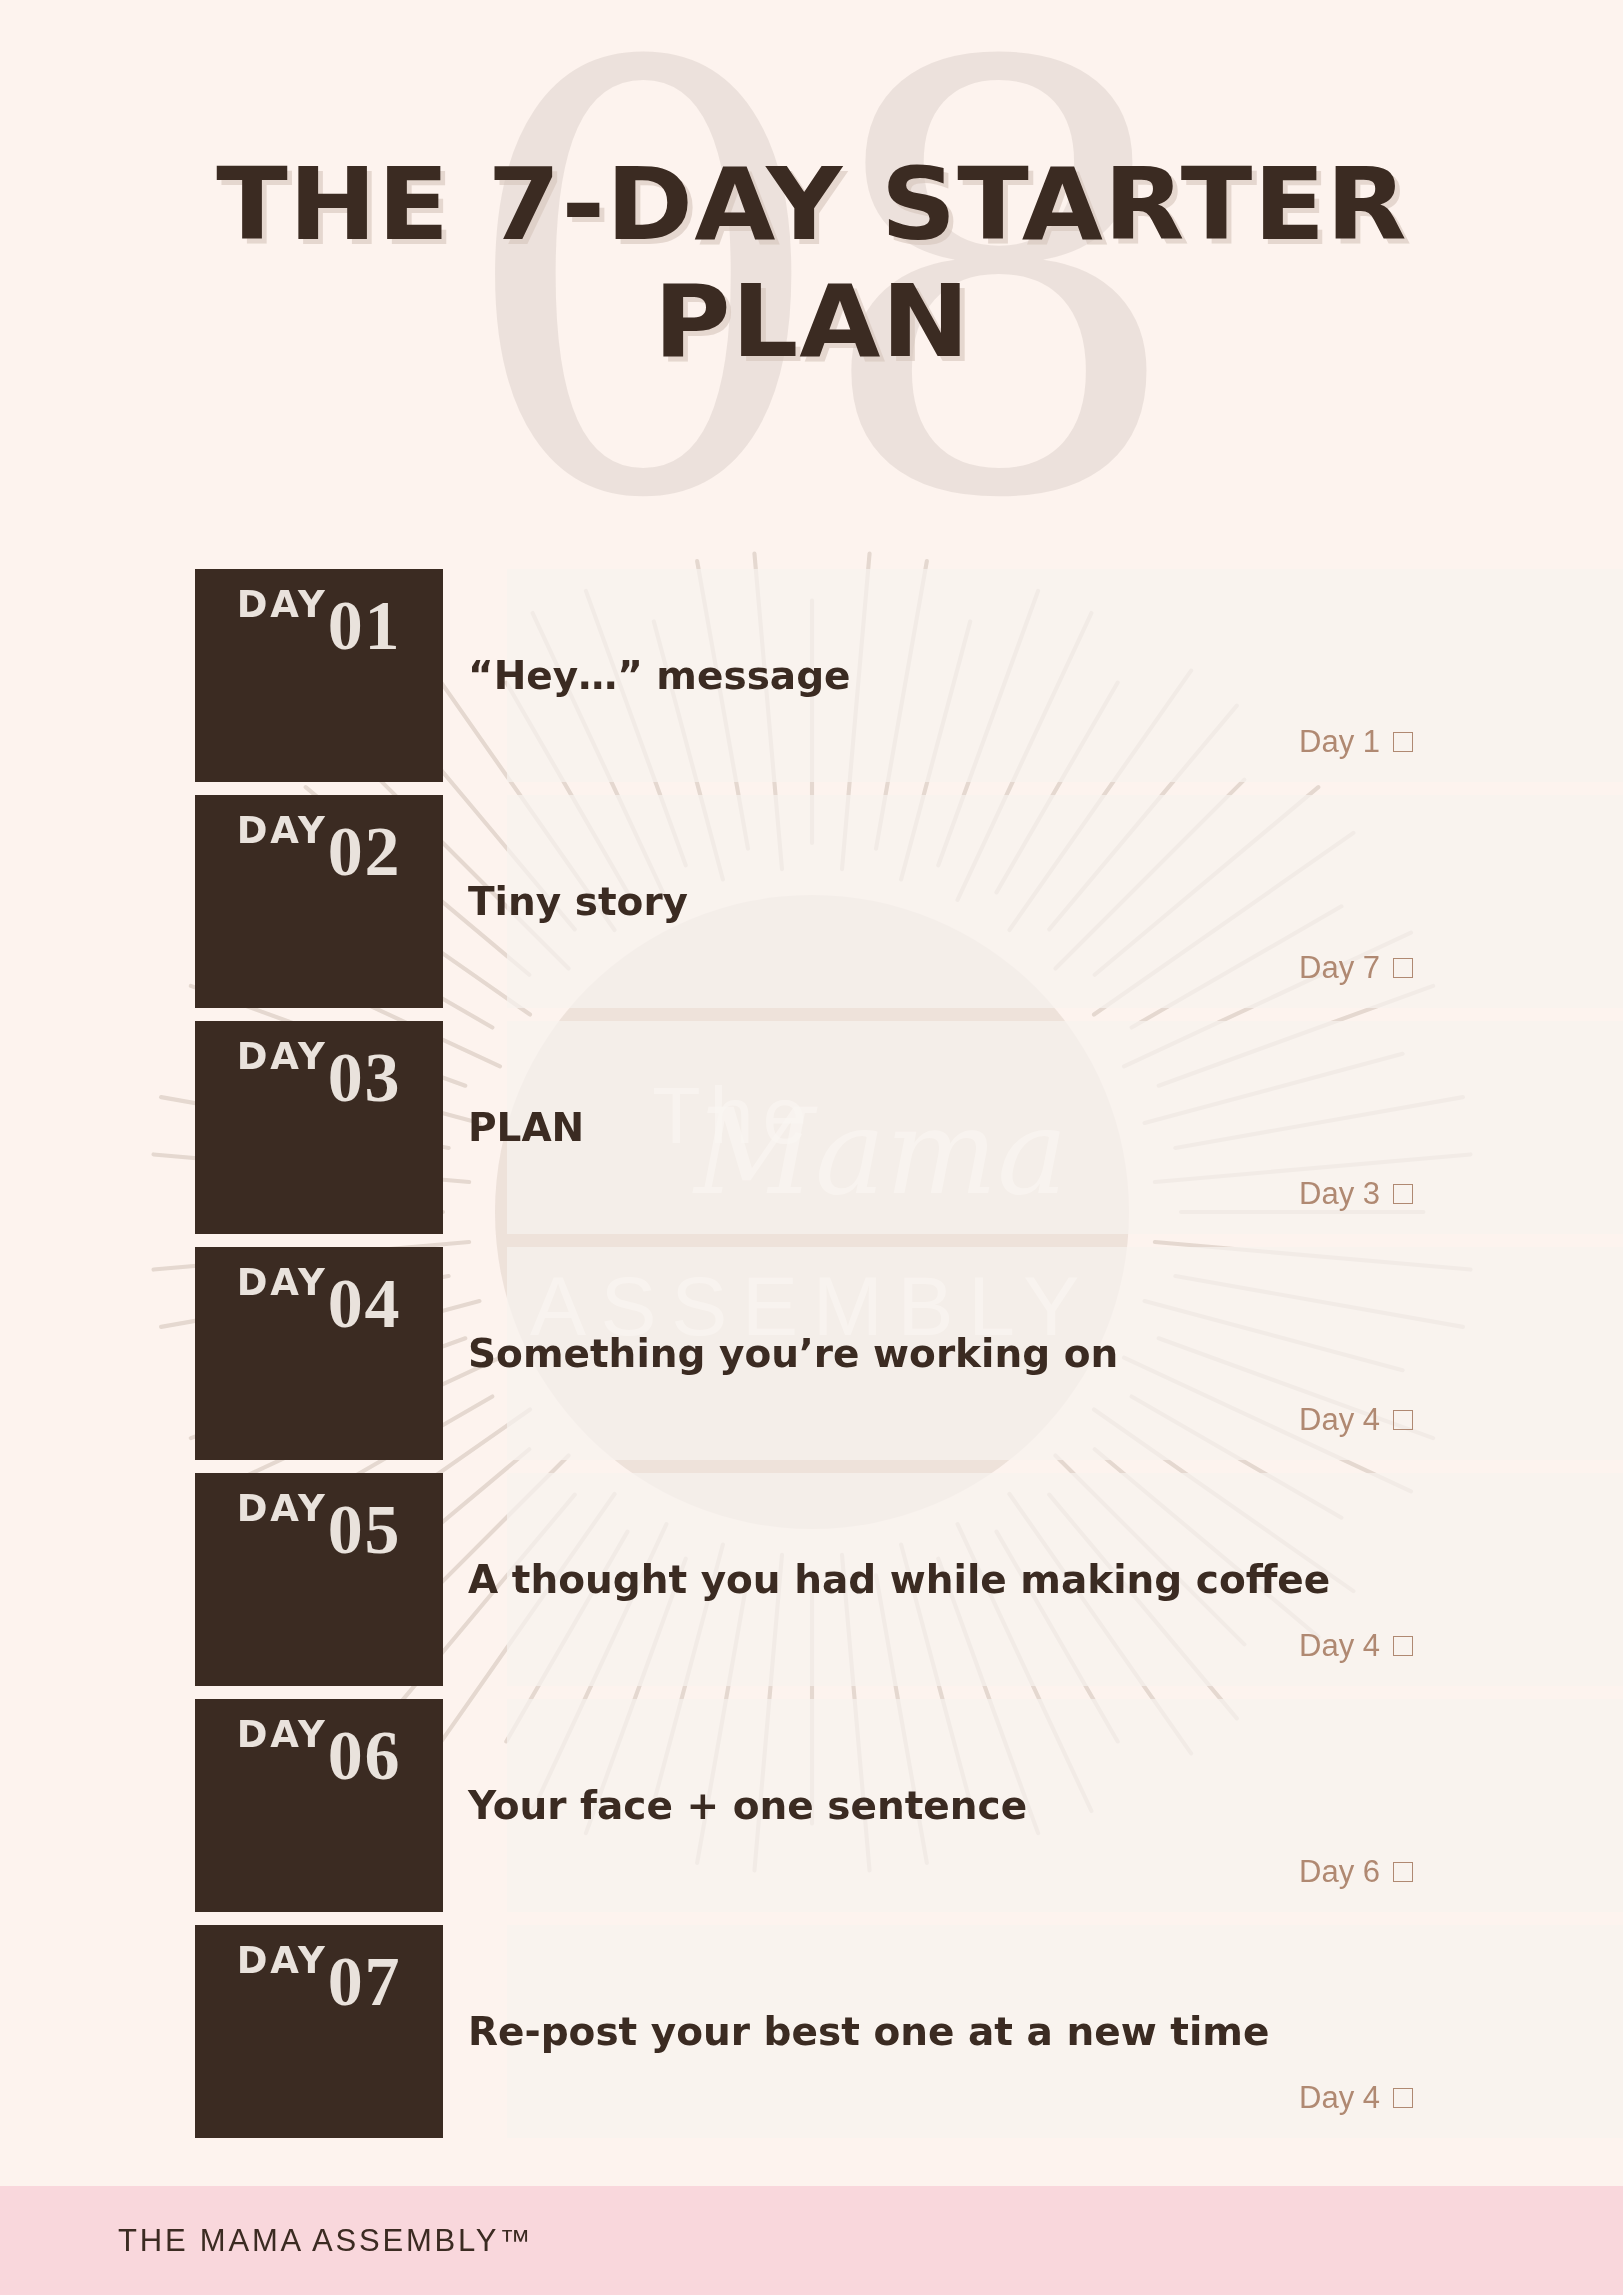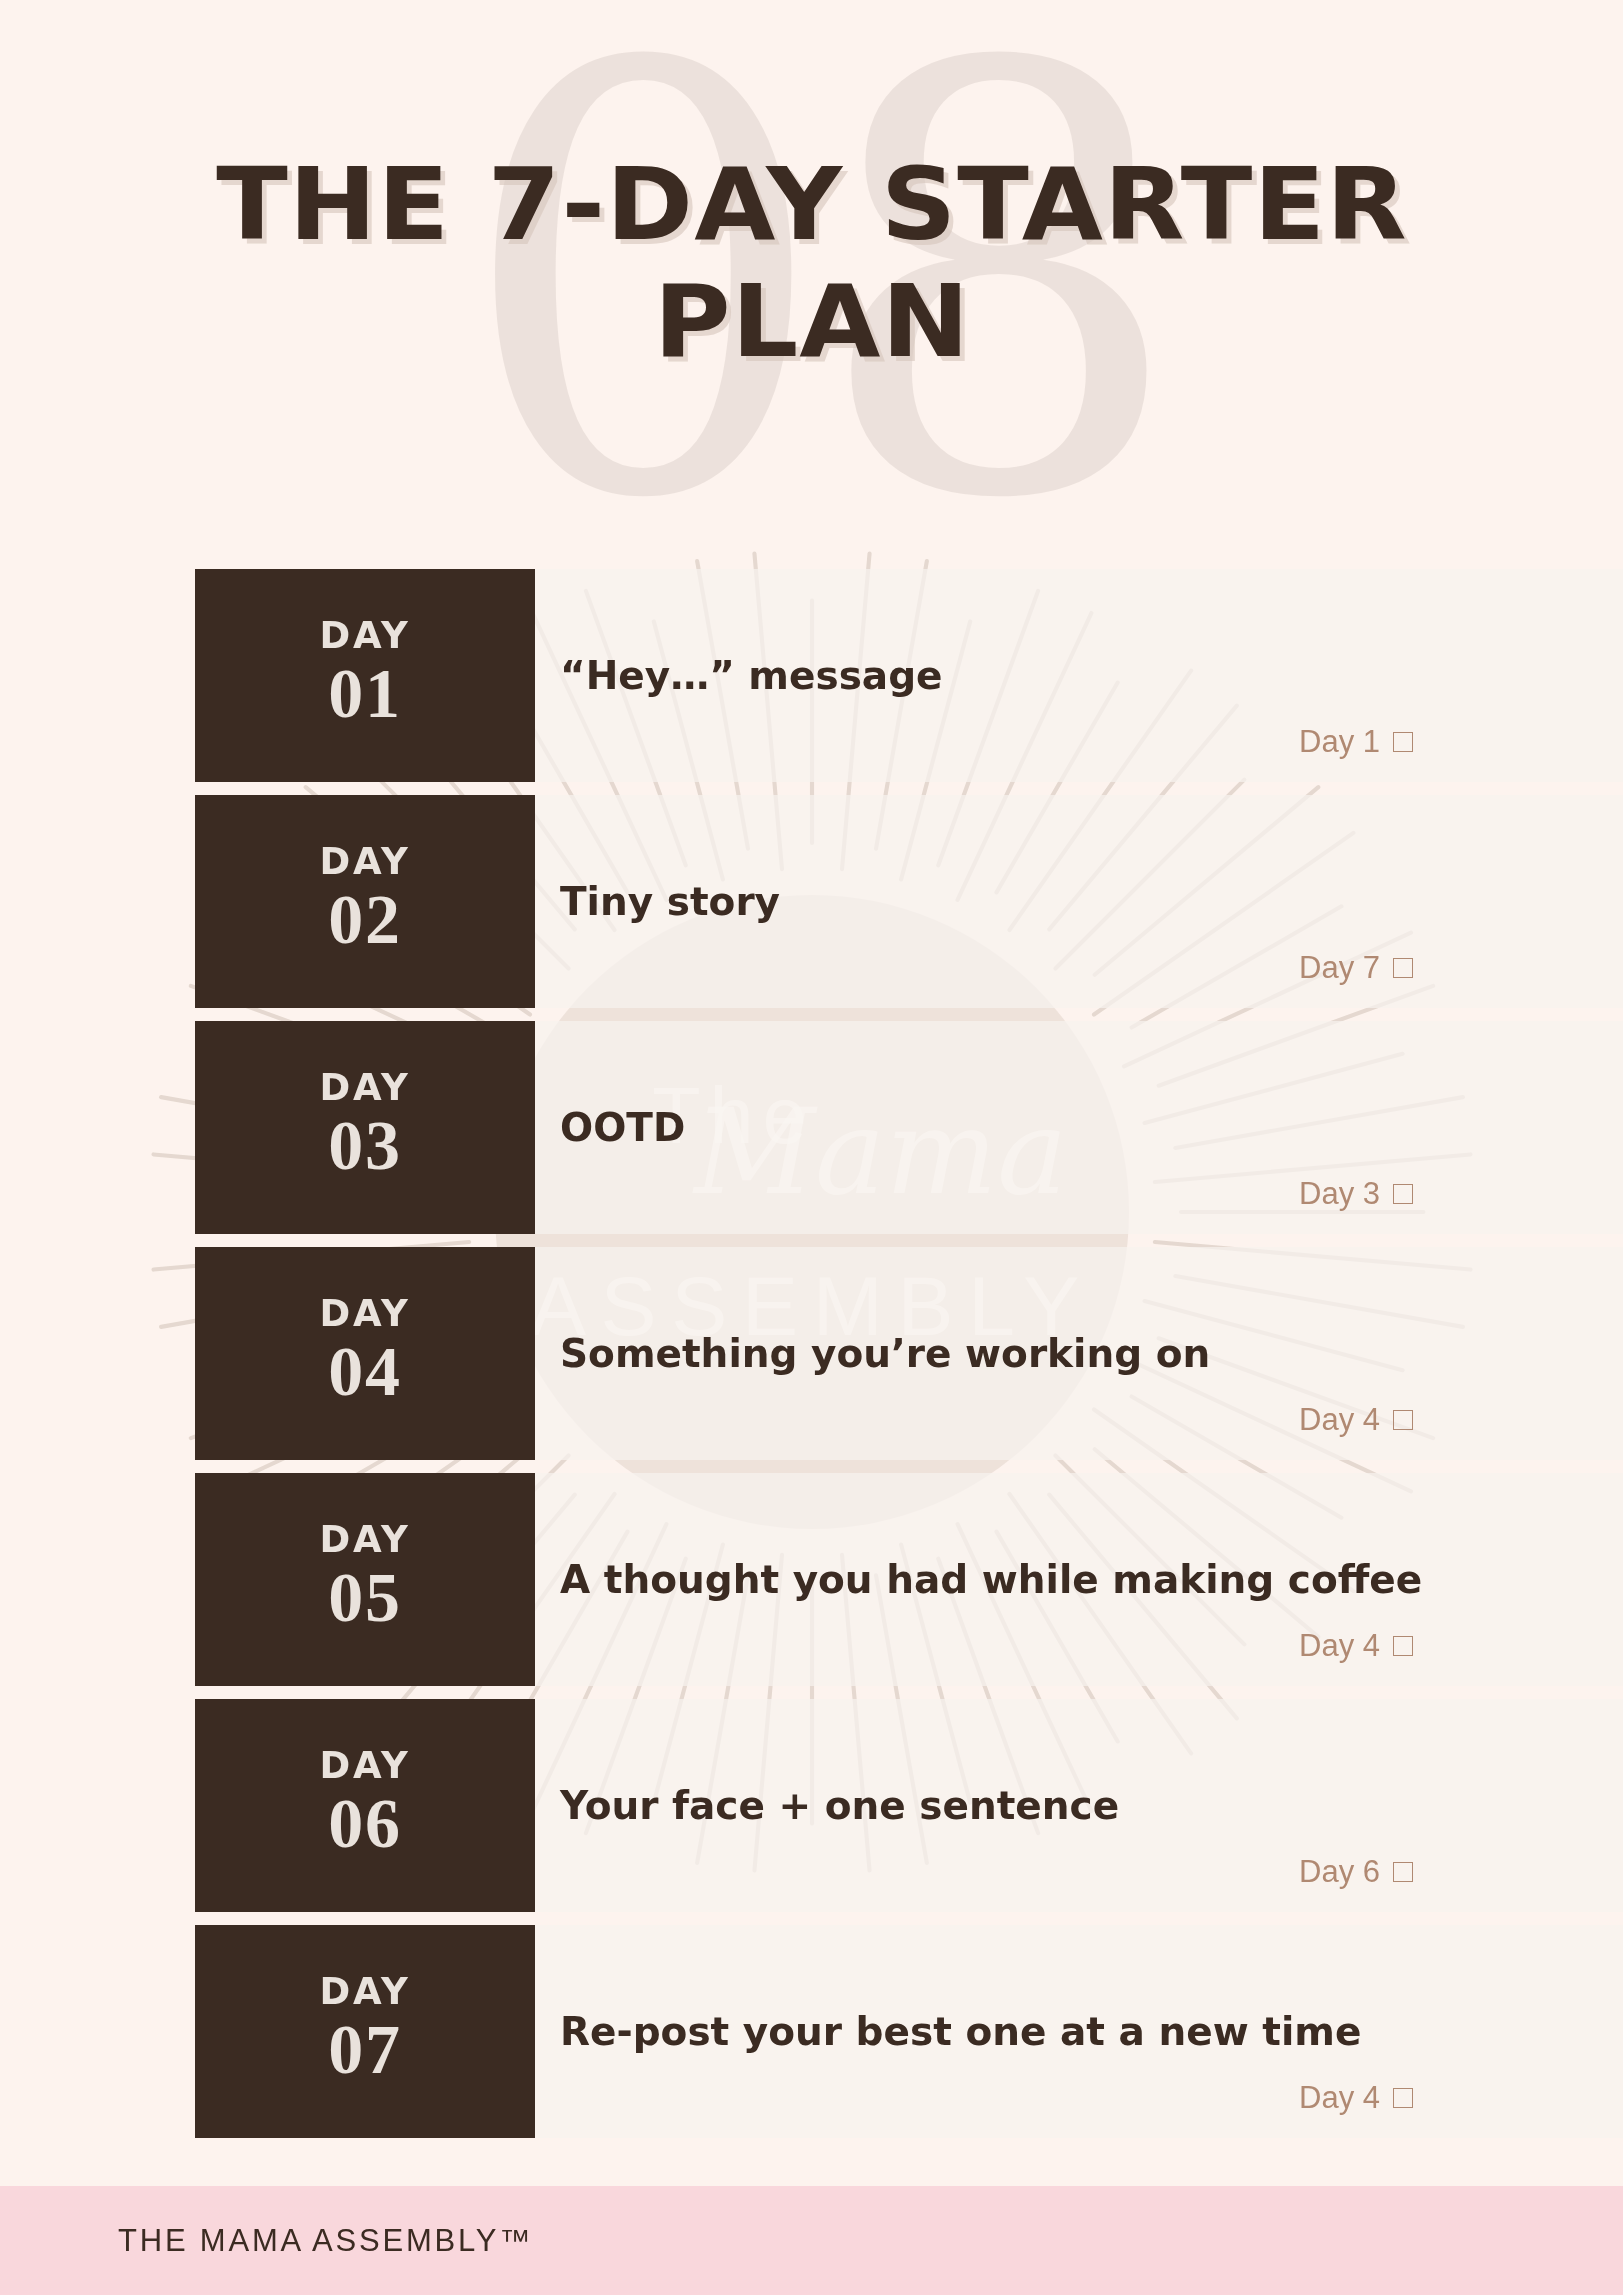--- a/index.html
+++ b/index.html
@@ -132,26 +132,26 @@
     right: 0;
     top: 0;
     bottom: 0;
     background: rgba(247, 243, 238, 0.72);
     z-index: 0;
   }
   .daybox {
     position: relative;
     z-index: 2;
     margin-left: 195px;
-    width: 340px;
+    width: 248px;
     background: #3b2b22;
     color: #e9e2dc;
     display: flex;
-    flex-direction: column;
-    align-items: center;
+    flex-direction: row;
+    align-items: flex-start;
     justify-content: center;
     padding: 16.5px 0;
   }
   .daybox .d-label {
     font-family: "DejaVu Sans", sans-serif;
     font-weight: 700;
     font-size: 37px;
     letter-spacing: 2.8px;
     line-height: 1;
   }
@@ -347,21 +347,21 @@
       </div>
     </div>
 
     <div class="row">
       <div class="strip"></div>
       <div class="daybox">
         <span class="d-label">DAY</span>
         <span class="d-num">03</span>
       </div>
       <div class="row-body">
-        <div class="row-task">OOTD</div>
+        <div class="row-task">PLAN</div>
       </div>
       <div class="row-check">
         <span>Day 3</span>
         <span class="checkbox"></span>
       </div>
     </div>
 
     <div class="row">
       <div class="strip"></div>
       <div class="daybox">

